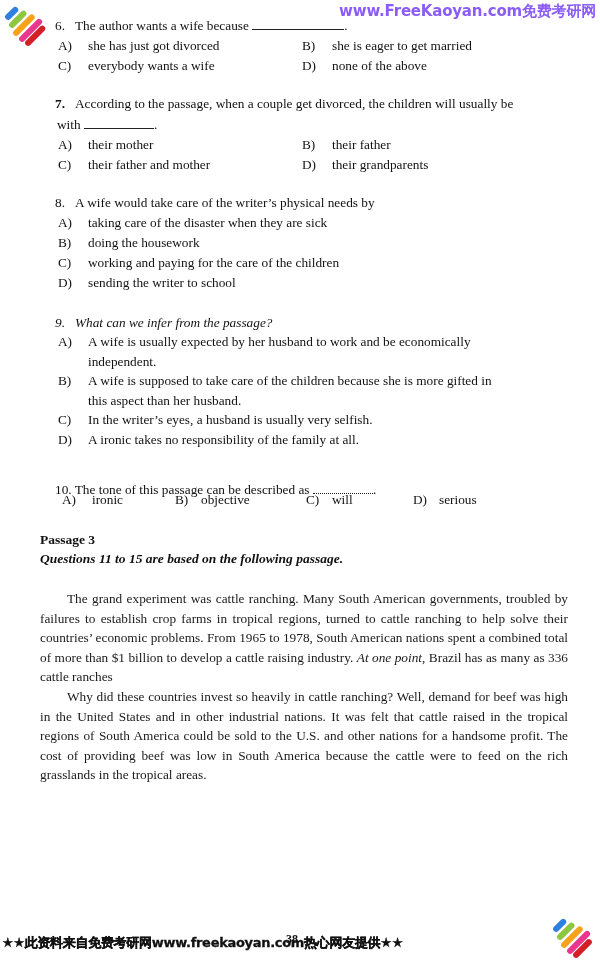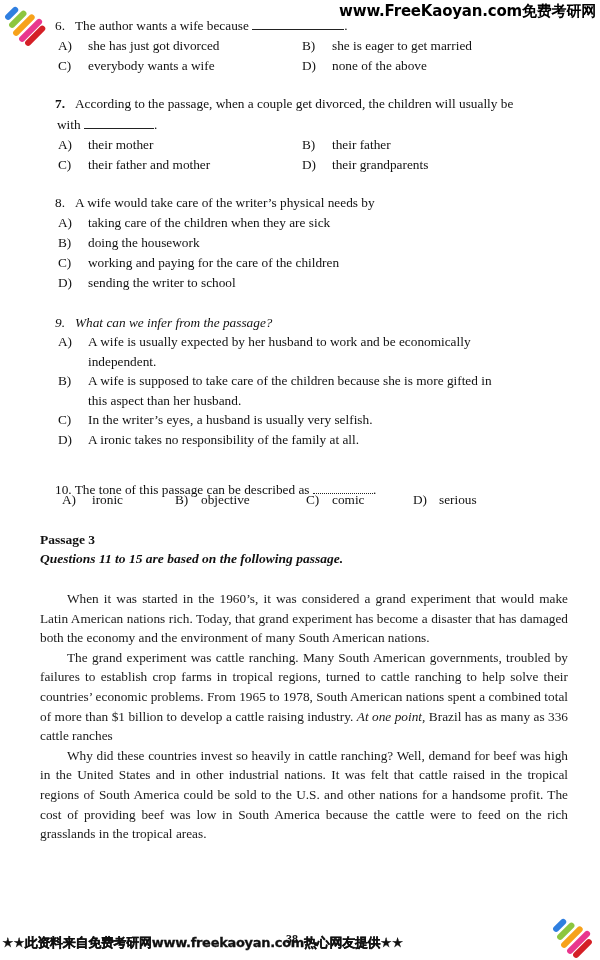--- a/index.html
+++ b/index.html
@@ -7,21 +7,21 @@
       width: 600px; height: 960px; background: #ffffff; position: relative;
       overflow: hidden; color: #111;
       font-family: "Liberation Serif", "DejaVu Serif", serif;
       font-size: 13.3px;
     }
     .abs { position: absolute; white-space: nowrap; }
     .logo { position: absolute; width: 48px; height: 40px; }
     .logo span { position: absolute; display: block; height: 6px; border-radius: 3px; transform: rotate(-45deg); transform-origin: left center; }
     .site-header {
       position: absolute; right: 4px; top: 2px; font-family: "DejaVu Sans", sans-serif;
-      font-weight: bold; font-size: 15px; color: #000000; letter-spacing: -0.2px;
+      font-weight: bold; font-size: 15px; color: #8b5cf6; letter-spacing: -0.2px;
     }
     .q { position: absolute; left: 36px; padding-left: 19px; }
     .qnum { display: inline-block; width: 20px; }
     .opt { position: absolute; white-space: nowrap; }
     .optl { display: inline-block; width: 30px; }
     .blank { display: inline-block; border-bottom: 1px solid #222; height: 10px; vertical-align: baseline; }
     .passage-title { font-weight: bold; font-size: 13.5px; }
     .passage-sub { font-weight: bold; font-style: italic; font-size: 13.5px; }
     .para {
       position: absolute; left: 40px; width: 528px; text-align: justify;
@@ -67,21 +67,21 @@
   <span class="blank" style="width:70px;"></span><span>.</span>
 </div>
 <div class="opt" style="left:58px; top:137px;"><span class="optl">A)</span><span>their mother</span></div>
 <div class="opt" style="left:302px; top:137px;"><span class="optl">B)</span><span>their father</span></div>
 <div class="opt" style="left:58px; top:157px;"><span class="optl">C)</span><span>their father and mother</span></div>
 <div class="opt" style="left:302px; top:157px;"><span class="optl">D)</span><span>their grandparents</span></div>
 
 <div class="abs q" style="top:195px;">
   <span class="qnum">8.</span><span>A wife would take care of the writer’s physical needs by</span>
 </div>
-<div class="opt" style="left:58px; top:215px;"><span class="optl">A)</span><span>taking care of the children when they are sick</span></div>
+<div class="opt" style="left:58px; top:215px;"><span class="optl">A)</span><span>taking care of the disaster when they are sick</span></div>
 <div class="opt" style="left:58px; top:235px;"><span class="optl">B)</span><span>doing the housework</span></div>
 <div class="opt" style="left:58px; top:255px;"><span class="optl">C)</span><span>working and paying for the care of the children</span></div>
 <div class="opt" style="left:58px; top:275px;"><span class="optl">D)</span><span>sending the writer to school</span></div>
 
 <div class="abs q" style="top:315px;font-style:italic;">
   <span class="qnum">9.</span><span>What can we infer from the passage?</span>
 </div>
 <div class="opt" style="left:58px; top:334px;"><span class="optl">A)</span><span>A wife is usually expected by her husband to work and be economically</span></div>
 <div class="opt" style="left:88px; top:354px;"><span>independent.</span></div>
 <div class="opt" style="left:58px; top:373px;"><span class="optl">B)</span><span>A wife is supposed to take care of the children because she is more gifted in</span></div>
@@ -89,28 +89,27 @@
 <div class="opt" style="left:58px; top:412px;"><span class="optl">C)</span><span>In the writer’s eyes, a husband is usually very selfish.</span></div>
 <div class="opt" style="left:58px; top:432px;"><span class="optl">D)</span><span>A ironic takes no responsibility of the family at all.</span></div>
 
 <div class="abs q" style="top:482px;">
   <span>10.</span>
   <span>The tone of this passage can be described as</span>
   <span class="blank" style="width:60px; border-bottom-style:dotted;"></span><span>.</span>
 </div>
 <div class="opt" style="left:62px; top:492px;"><span class="optl">A)</span><span>ironic</span></div>
 <div class="opt" style="left:175px; top:492px;"><span class="optl" style="width:26px;">B)</span><span>objective</span></div>
-<div class="opt" style="left:306px; top:492px;"><span class="optl" style="width:26px;">C)</span><span>comic</span></div>
+<div class="opt" style="left:306px; top:492px;"><span class="optl" style="width:26px;">C)</span><span>will</span></div>
 <div class="opt" style="left:413px; top:492px;"><span class="optl" style="width:26px;">D)</span><span>serious</span></div>
 
 <div class="abs passage-title" style="left:40px; top:532px;">Passage 3</div>
 <div class="abs passage-sub" style="left:40px; top:551px;">Questions 11 to 15 are based on the following passage.</div>
 
 <div class="para" style="top:589px;">
-  <p>When it was started in the 1960’s, it was considered a grand experiment that would make Latin American nations rich. Today, that grand experiment has become a disaster that has damaged both the economy and the environment of many South American nations.</p>
   <p><span>The grand experiment was cattle ranching. Many South American governments, troubled by failures to establish crop farms in tropical regions, turned to cattle ranching to help solve their countries’ economic problems. From 1965 to 1978, South American nations spent a combined total of more than $1 billion to develop a cattle raising industry.</span> <i>At one point</i><span>, Brazil has as many as 336 cattle ranches</span></p>
   <p>Why did these countries invest so heavily in cattle ranching? Well, demand for beef was high in the United States and in other industrial nations. It was felt that cattle raised in the tropical regions of South America could be sold to the U.S. and other nations for a handsome profit. The cost of providing beef was low in South America because the cattle were to feed on the rich grasslands in the tropical areas.</p>
 </div>
 
 <div class="page-num">38</div>
 <div class="footer-banner">★★此资料来自免费考研网www.freekaoyan.com热心网友提供★★</div>
 
 <div class="logo" style="left:552px; top:914px;">
   <span style="left:2px; top:14px; width:16px; background:#2f7fe0;"></span>
   <span style="left:6px; top:22px; width:22px; background:#8dc63f;"></span>

